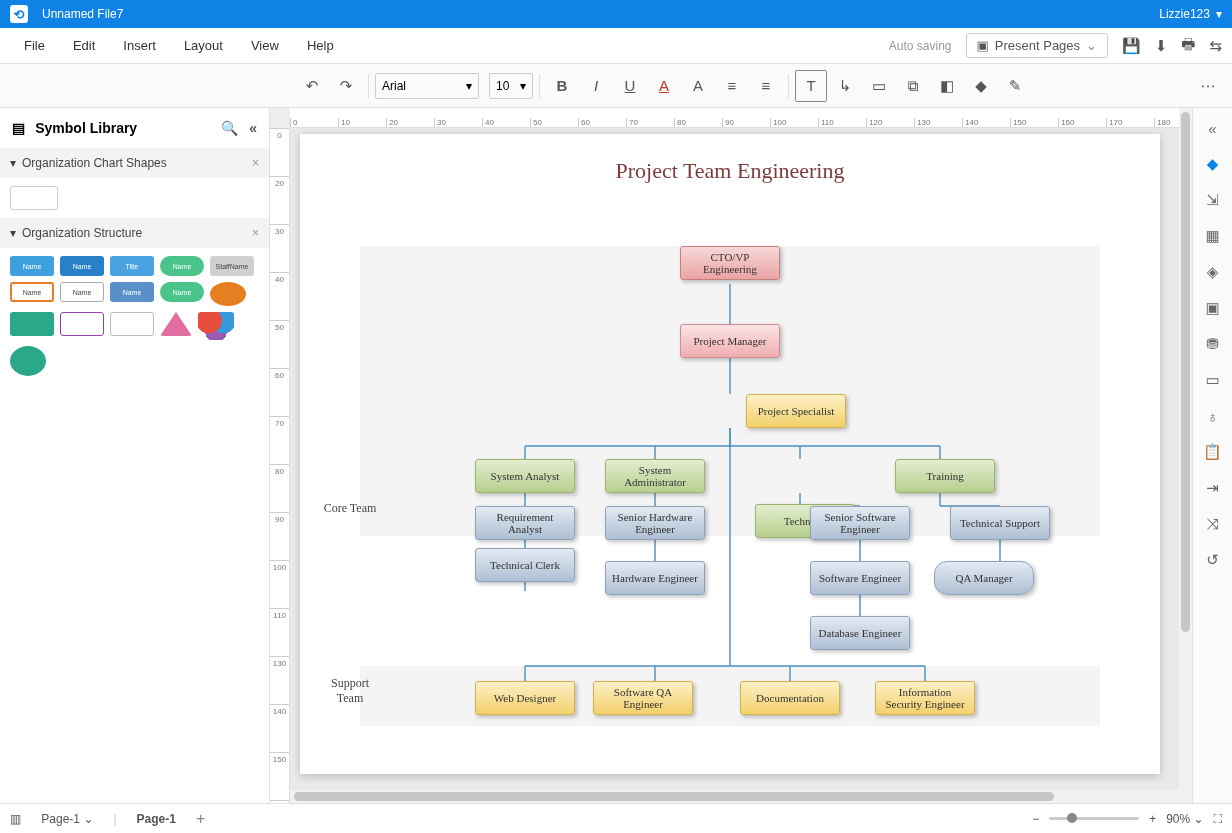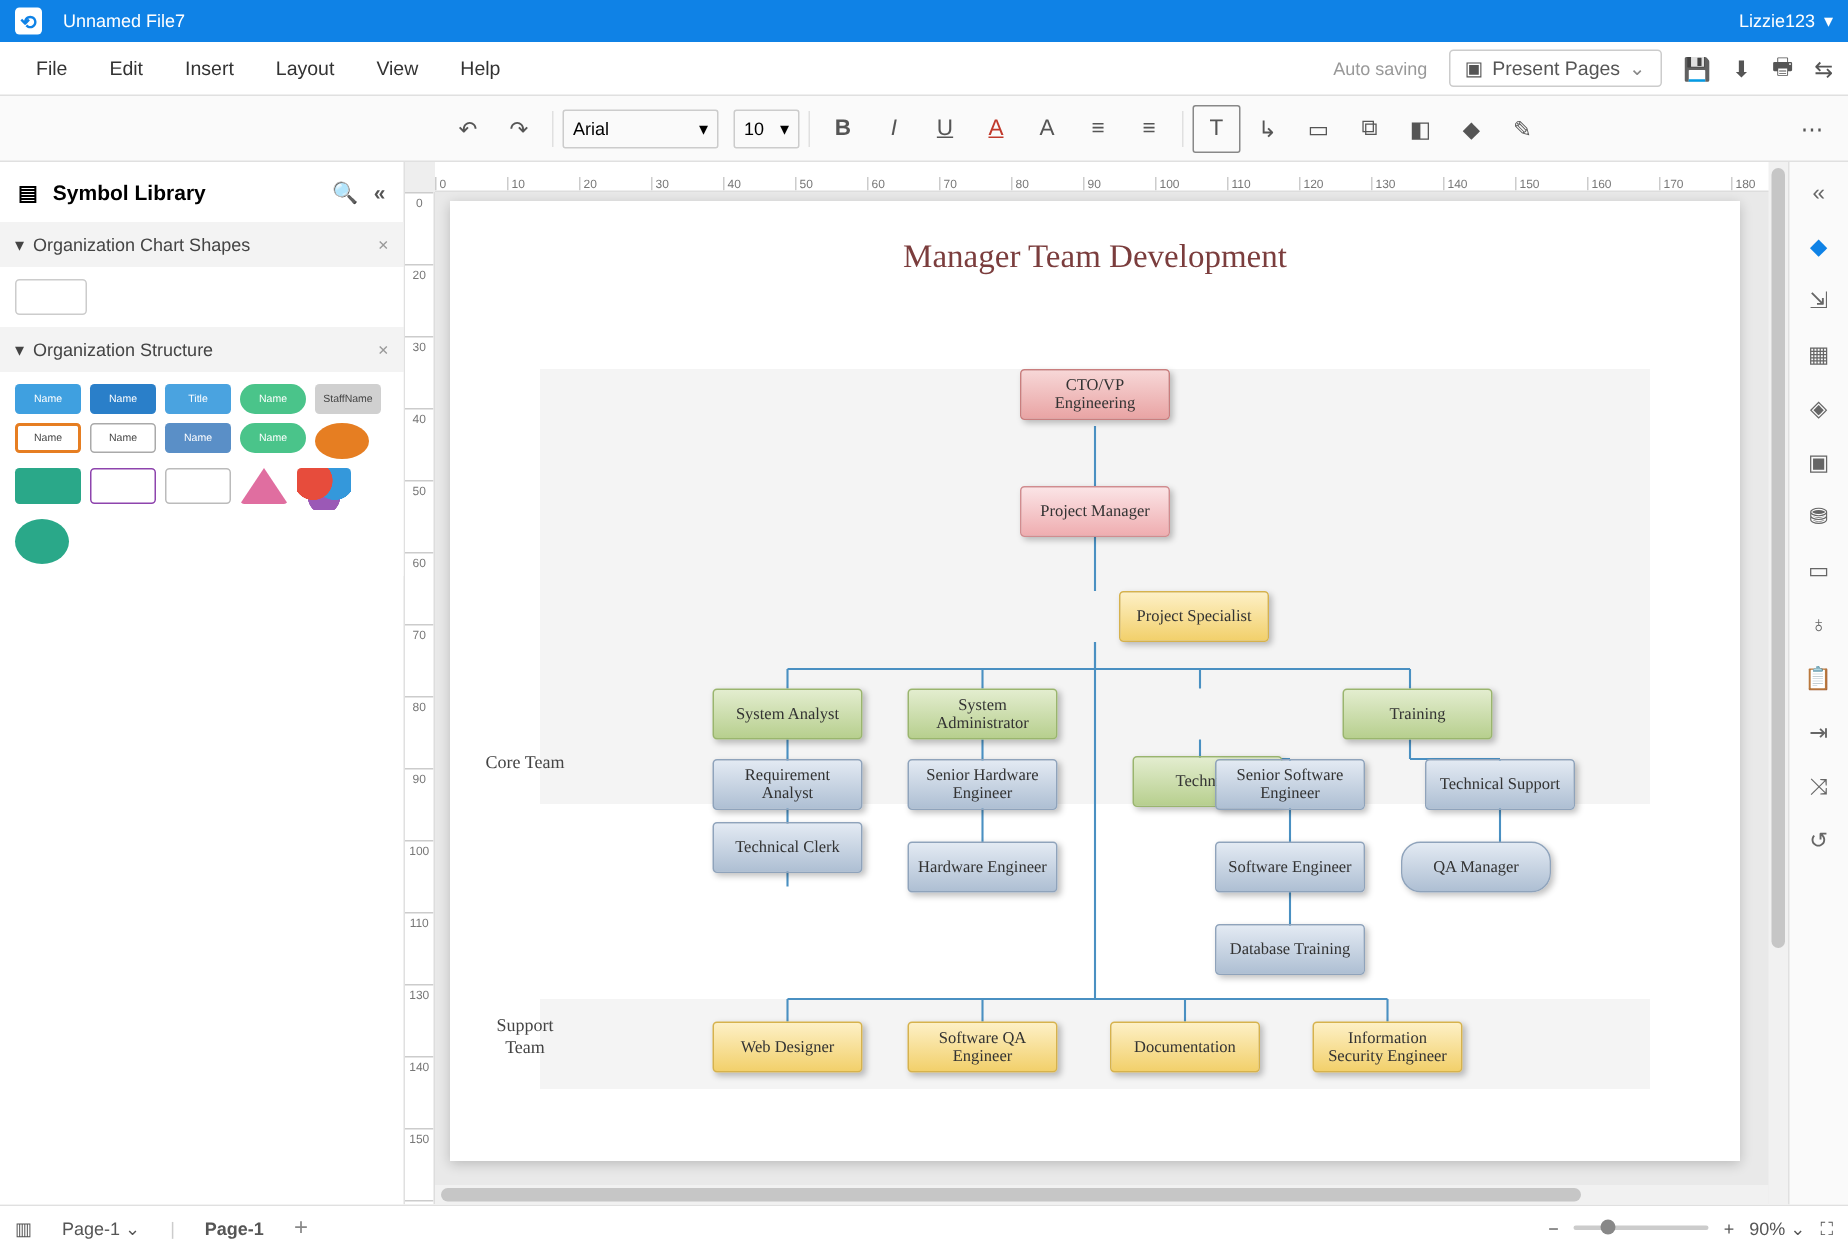--- a/index.html
+++ b/index.html
@@ -215,21 +215,21 @@
           <span>90</span>
           <span>100</span>
           <span>110</span>
           <span>130</span>
           <span>140</span>
           <span>150</span>
           <span>160</span>
         </div>
       <div class="page">
         <div class="paper">
-          <div class="diagram-title">Manager Team Development</div>
+          <div class="diagram-title">Project Team Engineering</div>
           <div class="org">
 
             <div class="band" style="left:60px;top:50px;width:740px;height:290px;"></div>
             <div class="band" style="left:60px;top:470px;width:740px;height:60px;"></div>
             <div class="side-label" style="left:20px;top:305px;">Core Team</div>
             <div class="side-label" style="left:20px;top:480px;">Support Team</div>
 
             <svg class="lines">
               <line x1="430" y1="88" x2="430" y2="128"></line>
               <line x1="430" y1="162" x2="430" y2="198"></line>
@@ -272,24 +272,24 @@
             <div class="node n-blue" style="left:175px;top:310px;">Requirement Analyst</div>
             <div class="node n-blue" style="left:305px;top:310px;">Senior Hardware Engineer</div>
             <div class="node n-blue" style="left:510px;top:310px;">Senior Software Engineer</div>
             <div class="node n-blue" style="left:650px;top:310px;">Technical Support</div>
 
             <div class="node n-blue" style="left:175px;top:352px;">Technical Clerk</div>
             <div class="node n-blue" style="left:305px;top:365px;">Hardware Engineer</div>
             <div class="node n-blue" style="left:510px;top:365px;">Software Engineer</div>
             <div class="node n-blue" style="left:634px;top:365px;border-radius:13px;">QA Manager</div>
 
-            <div class="node n-blue" style="left:510px;top:420px;">Database Training</div>
+            <div class="node n-blue" style="left:510px;top:420px;">Database Engineer</div>
 
             <div class="node n-yellow" style="left:175px;top:485px;">Web Designer</div>
-            <div class="node n-yellow" style="left:305px;top:485px;">Software QA Engineer</div>
+            <div class="node n-yellow" style="left:293px;top:485px;">Software QA Engineer</div>
             <div class="node n-yellow" style="left:440px;top:485px;">Documentation</div>
             <div class="node n-yellow" style="left:575px;top:485px;">Information Security Engineer</div>
           </div>
         </div>
       </div>
     </div>
     <div class="scrollbar-v">
         <div class="thumb"></div>
       </div>
   </div>

